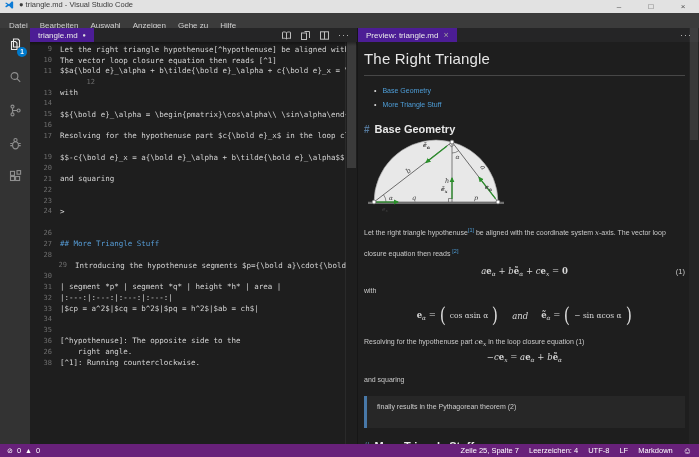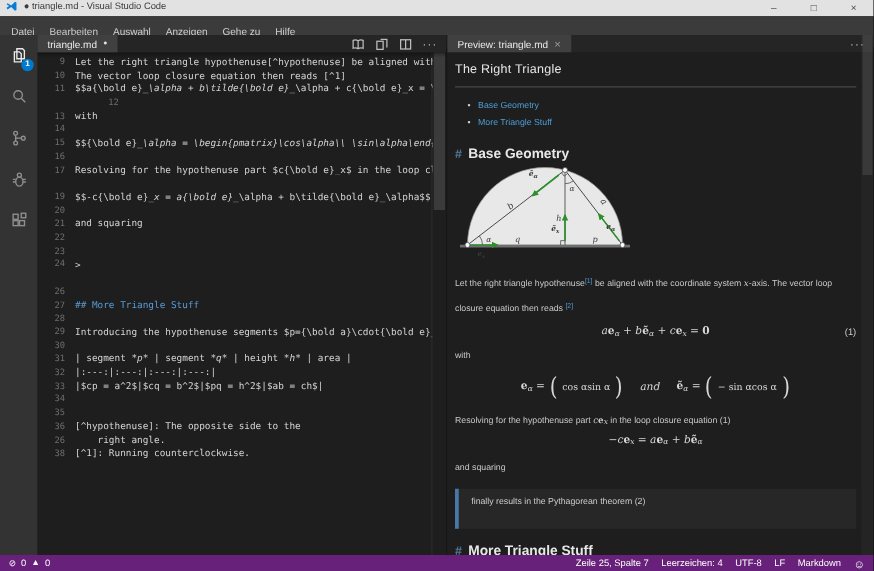--- a/index.html
+++ b/index.html
@@ -19,45 +19,45 @@
   .activitybar{position:absolute;top:28px;left:0;width:30px;bottom:13px;background:#333333;}
   .ab-item{width:30px;height:33px;display:flex;align-items:center;justify-content:center;
            position:relative;color:#8f8f8f;}
   .ab-item.active{color:#e9e9e9;}
   .ab-item svg{stroke:currentColor;fill:none;stroke-width:1.1;}
   .badge{position:absolute;right:3px;bottom:4px;width:10px;height:10px;border-radius:50%;
          background:#007acc;color:#fff;font-size:6.5px;line-height:10px;text-align:center;font-weight:bold;}
   
   .group{position:absolute;top:28px;bottom:13px;}
   .tabbar{height:14px;background:#252526;display:flex;align-items:stretch;font-size:8px;color:#b5b5b5;}
-  .tab{background:#404040;color:#eaeaea;display:flex;align-items:center;padding:0 8px;gap:5px;white-space:nowrap;}
+  .tab{background:#4c1d95;color:#eaeaea;display:flex;align-items:center;padding:0 8px;gap:5px;white-space:nowrap;}
   .tab-dirty{font-size:5.5px;color:#e0e0e0;}
   .tab-close{font-size:9px;color:#9f9f9f;line-height:9px;}
   .tab-actions{margin-left:auto;display:flex;align-items:center;gap:8px;padding-right:7px;color:#c2c2c2;}
   .tab-actions svg{stroke:#bdbdbd;fill:none;stroke-width:1;}
   .dots{font-size:9px;letter-spacing:1px;color:#c2c2c2;}
   
   #editor-group{left:30px;width:327px;}
   .editor-content{position:absolute;top:14px;left:0;right:0;bottom:0;overflow:hidden;background:#1e1e1e;}
   .editor-content::before{content:"";position:absolute;top:0;left:0;right:0;height:4px;
         background:linear-gradient(rgba(0,0,0,.35),transparent);z-index:5;}
   .code-line{position:absolute;left:0;right:11px;height:11px;display:flex;align-items:center;
              font-family:"DejaVu Sans Mono",monospace;font-size:7.5px;white-space:pre;color:#d4d4d4;}
   .ln{width:22px;text-align:right;color:#6e6e6e;flex:none;font-size:7px;}
   .codetxt{margin-left:8px;flex:1;overflow:hidden;}
   .code-line.current{box-shadow:inset 0 0 0 1px #3a3a3a;}
-  .codetxt .i{font-style:italic;}
+  .codetxt .i{}
   .codetxt .h{color:#569cd6;}
   .ed-scroll{position:absolute;top:0;right:0;width:11px;bottom:0;border-left:1px solid #2a2a2a;}
   .ed-thumb{position:absolute;top:0;left:1px;right:1px;height:126px;background:rgba(121,121,121,.32);}
   
   #preview-group{left:357px;right:0;border-left:1px solid #161616;}
   .preview-content{position:absolute;top:14px;left:0;right:0;bottom:0;background:#1e1e1e;overflow:hidden;
                    padding:0 14px 0 6px;color:#c9c9c9;font-size:7px;}
-  .pv-title{font-size:10px;font-weight:400;color:#e6e6e6;margin:8px 0 0;padding-bottom:8px;
+  .pv-title{font-size:15px;font-weight:400;color:#e6e6e6;margin:8px 0 0;padding-bottom:8px;
             border-bottom:1px solid #474747;letter-spacing:.2px;}
   .toc{list-style:none;margin:8px 0 0 10px;padding:0;}
   .toc li{line-height:14px;display:flex;align-items:baseline;}
   .bullet{color:#d6d6d6;margin-right:6px;font-size:7px;}
   .pv-link{color:#4e9ed8;}
   .pv-h2{margin-top:11px;font-size:11px;font-weight:bold;color:#e8e8e8;display:flex;gap:5px;align-items:baseline;}
   .hmark{color:#54789b;font-size:10px;font-weight:600;}
   .fig{margin:3px 0 0 2px;width:140px;}
   .pv-p{margin:5px 0 0;line-height:17.5px;}
   .pv-p.tight{margin-top:0;}
@@ -188,21 +188,21 @@
         <div class="code-line" style="top: 88.2px;"><span class="ln">17</span><span class="codetxt"><span>Resolving for the hypothenuse part $c{\bold e}_x$ in the loop closure equation</span></span></div>
         <div class="code-line" style="top: 109.8px;"><span class="ln">19</span><span class="codetxt"><span>$$-c{\bold e}</span><span class="i">_x = a{\bold e}_</span><span>\alpha + b\tilde{\bold e}_\alpha$$</span></span></div>
         <div class="code-line" style="top: 120.6px;"><span class="ln">20</span><span class="codetxt"></span></div>
         <div class="code-line" style="top: 131.4px;"><span class="ln">21</span><span class="codetxt"><span>and squaring</span></span></div>
         <div class="code-line" style="top: 142.2px;"><span class="ln">22</span><span class="codetxt"></span></div>
         <div class="code-line" style="top: 153px;"><span class="ln">23</span></div>
         <div class="code-line" style="top: 163.8px;"><span class="ln">24</span><span class="codetxt"><span>&gt;</span></span></div>
         <div class="code-line" style="top: 185.4px;"><span class="ln">26</span><span class="codetxt"></span></div>
         <div class="code-line" style="top: 196.2px;"><span class="ln">27</span><span class="codetxt"><span class="h">## More Triangle Stuff</span></span></div>
         <div class="code-line" style="top: 207px;"><span class="ln">28</span><span class="codetxt"></span></div>
-        <div class="code-line" style="top: 217.8px;"><span class="ln">29</span><span class="codetxt"><span>Introducing the hypothenuse segments $p={\bold a}\cdot{\bold e}_x$ and $q=</span></span></div>
+        <div class="code-line" style="top: 217.8px; margin-left: 15px;"><span class="ln">29</span><span class="codetxt"><span>Introducing the hypothenuse segments $p={\bold a}\cdot{\bold e}_x$ and $q=</span></span></div>
         <div class="code-line" style="top: 228.6px;"><span class="ln">30</span><span class="codetxt"></span></div>
         <div class="code-line" style="top: 239.4px;"><span class="ln">31</span><span class="codetxt"><span>| segment </span><span class="i">*p*</span><span> | segment </span><span class="i">*q*</span><span> | height </span><span class="i">*h*</span><span> | area |</span></span></div>
         <div class="code-line" style="top: 250.2px;"><span class="ln">32</span><span class="codetxt"><span>|:---:|:---:|:---:|:---:|</span></span></div>
         <div class="code-line" style="top: 261px;"><span class="ln">33</span><span class="codetxt"><span>|$cp = a^2$|$cq = b^2$|$pq = h^2$|$ab = ch$|</span></span></div>
         <div class="code-line" style="top: 271.8px;"><span class="ln">34</span><span class="codetxt"></span></div>
         <div class="code-line" style="top: 282.6px;"><span class="ln">35</span><span class="codetxt"></span></div>
         <div class="code-line" style="top: 293.4px;"><span class="ln">36</span><span class="codetxt"><span>[^hypothenuse]: The opposite side to the</span></span></div>
         <div class="code-line" style="top: 304.2px;"><span class="ln">26</span><span class="codetxt"><span>    right angle.</span></span></div>
         <div class="code-line" style="top: 315px;"><span class="ln">38</span><span class="codetxt"><span>[^1]: Running counterclockwise.</span></span></div>
       </div>

